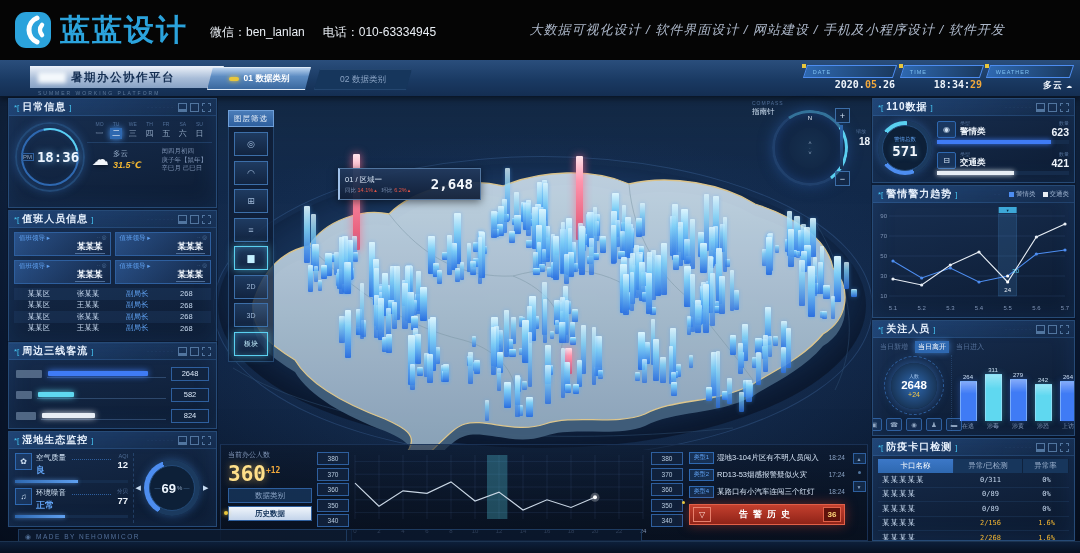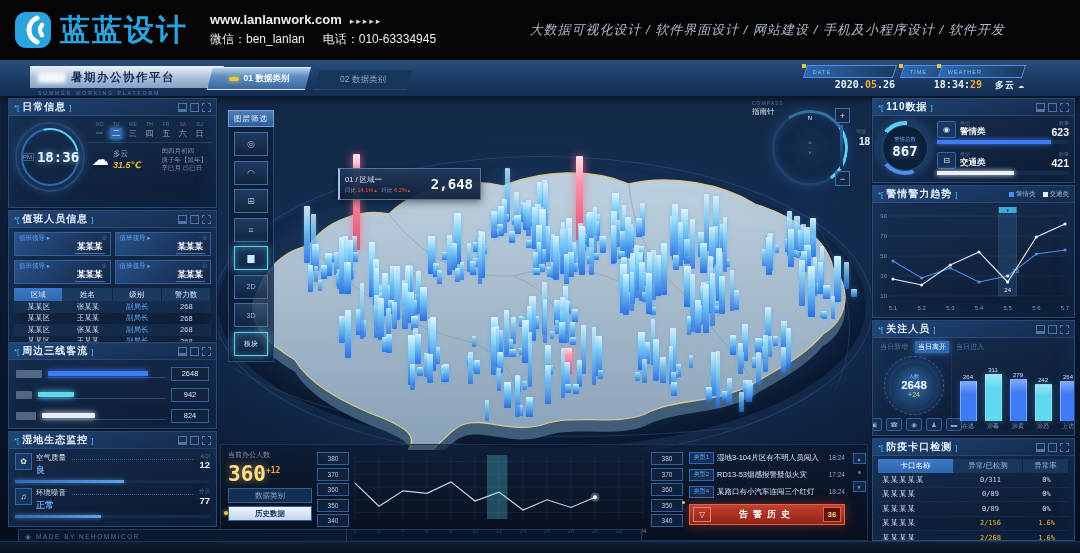--- a/index.html
+++ b/index.html
@@ -243,21 +243,20 @@
   <header class="brand">
     <div class="logo-mark">
       <svg viewBox="0 0 38 38" width="38" height="38">
           <rect x="1" y="1" width="36" height="36" rx="11" fill="#2ba3dc"></rect>
           <path d="M23 7 A13 13 0 0 0 23 31" stroke="#fff" stroke-width="5" fill="none" stroke-linecap="round"></path>
           <path d="M28 14 A7.5 7.5 0 0 0 28 24" stroke="#fff" stroke-width="4.5" fill="none" stroke-linecap="round"></path>
         </svg>
     </div>
     <div class="logo-text">蓝蓝设计</div>
     <div class="brand-contact">
-      <div class="site-row"><span>www.lanlanwork.com</span><span class="arrows">▸▸▸▸▸</span></div>
       <div class="contact-row"><span>微信：ben_lanlan</span><span>电话：010-63334945</span></div>
     </div>
     <div class="services">大数据可视化设计 / 软件界面设计 / 网站建设 / 手机及小程序设计 / 软件开发</div>
   </header>
 
   <div class="dash">
 
     <div class="maplayer">
       <div class="platform"></div>
       <div class="pring"></div>
@@ -686,21 +685,21 @@
           <span>DATE</span>
         </div>
       <div class="pval"><span>2020.</span><span class="hl">05</span><span>.26</span></div>
     </div>
     <div class="plate" style="left:902px;width:80px;">
       <div class="plabel">
           <span>TIME</span>
         </div>
       <div class="pval"><span>18:34:</span><span class="hl">29</span></div>
     </div>
-    <div class="plate" style="left:940px;width:84px;">
+    <div class="plate" style="left:988px;width:84px;">
       <div class="plabel">
           <span>WEATHER</span>
         </div>
       <div class="pval"><span class="cn">多云</span><span class="cloud">☁</span></div>
     </div>
 
     <div class="panel" style="left:8px;top:38px;width:207px;height:108px;">
       <div class="phead">
           <span class="brk">*[</span>
           <span class="t">日常信息</span>
@@ -790,26 +789,20 @@
             <div class="decor">·· ◎</div>
             <div class="nm">某某某</div>
           </div>
           <div class="dcard">
             <div class="role">值班领导 ▸</div>
             <div class="decor">·· ◎</div>
             <div class="nm">某某某</div>
           </div>
         </div>
       <div class="dtable">
-        <div class="dthead">
-            <div class="dth">区域</div>
-            <div class="dth">姓名</div>
-            <div class="dth">级别</div>
-            <div class="dth">警力数</div>
-          </div>
         <div>
             <div class="dtr">
               <div class="dtd">某某区</div>
               <div class="dtd">张某某</div>
               <div class="dtd lv">副局长</div>
               <div class="dtd">268</div>
             </div>
             <div class="dtr">
               <div class="dtd">某某区</div>
               <div class="dtd">王某某</div>
@@ -848,21 +841,21 @@
             <div class="ftrack">
               <div class="fbar" style="width: 84%; background: rgb(63, 123, 245); box-shadow: rgb(63, 123, 245) 0px 0px 6px;"></div>
             </div>
             <div class="fval">2648</div>
           </div>
           <div class="frow">
             <div class="flabel" style="width: 16px;"></div>
             <div class="ftrack">
               <div class="fbar" style="width: 28%; background: rgb(95, 216, 240); box-shadow: rgb(95, 216, 240) 0px 0px 6px;"></div>
             </div>
-            <div class="fval">942</div>
+            <div class="fval">582</div>
           </div>
           <div class="frow">
             <div class="flabel" style="width: 20px;"></div>
             <div class="ftrack">
               <div class="fbar" style="width: 42%; background: rgb(232, 238, 245); box-shadow: rgb(232, 238, 245) 0px 0px 6px;"></div>
             </div>
             <div class="fval">824</div>
           </div>
         </div>
     </div>
@@ -907,20 +900,30 @@
                 <div class="eright">
                   <div class="eunit">分贝</div>
                   <div class="eval">77</div>
                 </div>
               </div>
               <div class="ebar">
                 <div class="ebarf" style="width: 44%;"></div>
               </div>
             </div>
           </div>
+        <div class="egauge-wrap">
+          <span class="garr">◀</span>
+          <div class="egauge">
+            <div class="egv">
+                <b>69</b>
+                <span class="u">%</span>
+              </div>
+          </div>
+          <span class="garr">▶</span>
+        </div>
       </div>
     </div>
 
     <div class="credit">
         <span class="ic">◉</span>
         <span class="tx">MADE BY NEHOMMICOR</span>
       </div>
     <div class="credit2"></div>
 
     <div class="lpanel">
@@ -986,21 +989,21 @@
           <span class="brk">]</span>
           <span class="dots">·······</span>
           <span class="wbtn min"></span>
           <span class="wbtn"></span>
           <span class="wbtn exp"></span>
         </div>
       <div class="b110">
         <div class="g110">
           <div class="g110c">
               <span class="g110l">警情总数</span>
-              <span class="g110v">867</span>
+              <span class="g110v">571</span>
             </div>
         </div>
         <div class="i110s">
             <div class="i110">
               <div class="i110top">
                 <div class="i110icon">◉</div>
                 <div class="i110info">
                   <div class="cat">类型</div>
                   <div class="nm">警情类</div>
                 </div>

